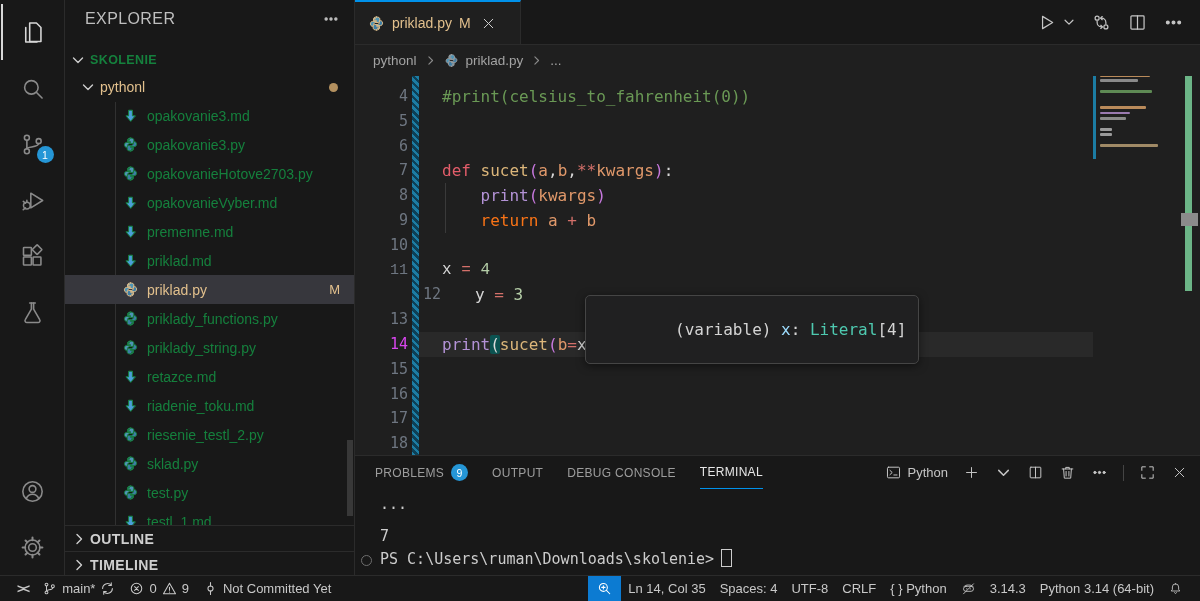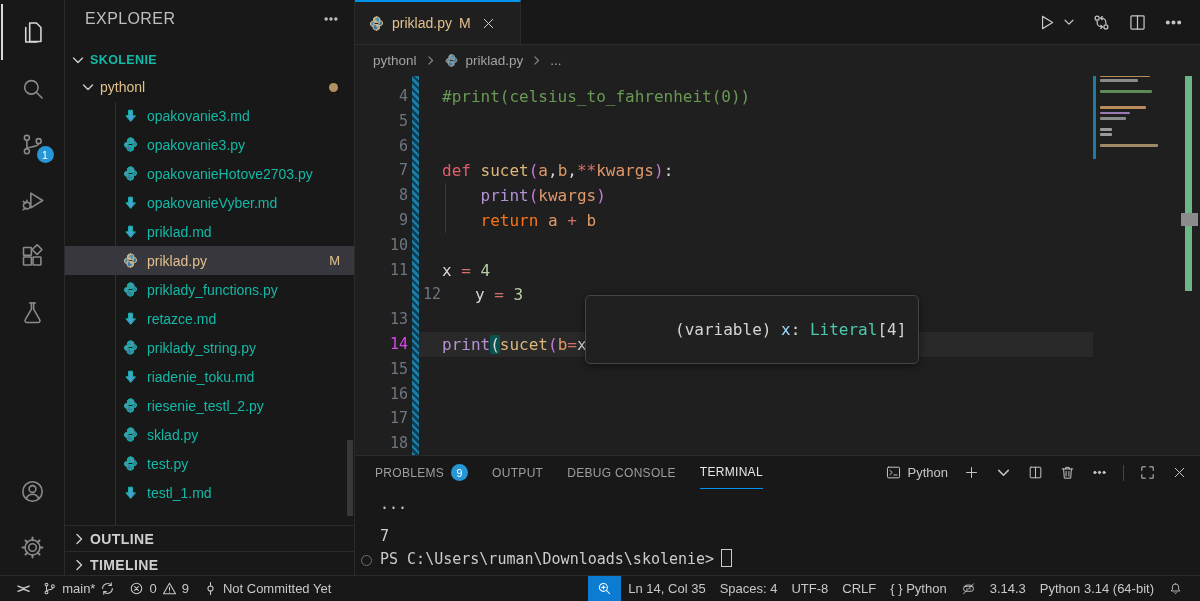--- a/index.html
+++ b/index.html
@@ -20,21 +20,21 @@
   .ab-spacer{flex:1;}
 
   
   .sidebar{width:290px;background:#181818;border-right:1px solid #2b2b2b;position:relative;
            display:flex;flex-direction:column;box-sizing:border-box;}
   .sb-header{height:38px;display:flex;align-items:center;padding:0 14px 0 20px;font-size:16px;
              color:#bfbfbf;letter-spacing:.4px;flex:none;}
   .sb-header .menu{margin-left:auto;color:#bdbdbd;cursor:pointer;}
   .tree{height:487px;overflow:hidden;position:relative;flex:none;}
   .tree-guide{position:absolute;left:50px;top:64px;width:1px;height:423px;background:#313131;}
-  .row{height:29px;display:flex;align-items:center;color:#14b8a6;cursor:pointer;font-size:14px;
+  .row{height:29px;display:flex;align-items:center;color:#15803d;cursor:pointer;font-size:14px;
        position:relative;box-sizing:border-box;}
   .row.ws{height:26px;margin-top:9px;padding-left:5px;font-weight:bold;font-size:12.5px;letter-spacing:.4px;}
   .row.folder{height:28px;padding-left:15px;color:#e2c08d;}
   .row.file{padding-left:57px;}
   .row.selected{background:#37373d;color:#e2c08d;}
   .row .chev{width:16px;height:16px;margin-right:4px;color:#cccccc;flex:none;}
   .row .ficon{width:17px;height:17px;margin-right:8px;flex:none;}
   .row .fbadge{margin-left:auto;padding-right:14px;color:#e2c08d;font-size:13px;}
   .row .fdot{margin-left:auto;margin-right:16px;width:9px;height:9px;border-radius:50%;background:#b3905f;}
   .section{height:25px;border-top:1px solid #2b2b2b;display:flex;align-items:center;font-weight:bold;
@@ -261,20 +261,28 @@
             </svg>
           </span>
           <span>opakovanieVyber.md</span>
         </div>
         <div class="row file">
           <span class="ficon">
             <svg viewBox="0 0 24 24" stroke="none">
               <path fill="#4a9fd8" d="M12 20l-6.5-7.5h3.8V4.5h5.4V12.5h3.8z"></path>
             </svg>
           </span>
+          <span>premenne.md</span>
+        </div>
+        <div class="row file">
+          <span class="ficon">
+            <svg viewBox="0 0 24 24" stroke="none">
+              <path fill="#4a9fd8" d="M12 20l-6.5-7.5h3.8V4.5h5.4V12.5h3.8z"></path>
+            </svg>
+          </span>
           <span>priklad.md</span>
         </div>
         <div class="row file selected">
           <span class="ficon">
             <svg viewBox="0 0 24 24" stroke="none">
               <path fill="#4e94b5" d="M11.9 2.8c-2.6 0-4.1 1.1-4.1 2.7v2.6h4.3v.9H6.3c-1.6 0-2.9 1.6-2.9 3.5 0 2 1.3 3.5 2.9 3.5h1.6v-2.4c0-1.7 1.5-3.1 3.2-3.1h3.4c1.2 0 2.2-1 2.2-2.3V5.5c0-1.6-1.6-2.7-4.8-2.7zM9.7 4.6a.8.8 0 110 1.6.8.8 0 010-1.6z"></path>
               <path fill="#3d7ea6" d="M12.1 21.2c2.6 0 4.1-1.1 4.1-2.7v-2.6h-4.3V15h5.8c1.6 0 2.9-1.6 2.9-3.5 0-2-1.3-3.5-2.9-3.5h-1.6v2.4c0 1.7-1.5 3.1-3.2 3.1h-3.4c-1.2 0-2.2 1-2.2 2.3v2.7c0 1.6 1.6 2.7 4.8 2.7zm2.2-1.8a.8.8 0 110-1.6.8.8 0 010 1.6z"></path>
             </svg>
           </span>
           <span>priklad.py</span>
@@ -285,33 +293,33 @@
             <svg viewBox="0 0 24 24" stroke="none">
               <path fill="#4e94b5" d="M11.9 2.8c-2.6 0-4.1 1.1-4.1 2.7v2.6h4.3v.9H6.3c-1.6 0-2.9 1.6-2.9 3.5 0 2 1.3 3.5 2.9 3.5h1.6v-2.4c0-1.7 1.5-3.1 3.2-3.1h3.4c1.2 0 2.2-1 2.2-2.3V5.5c0-1.6-1.6-2.7-4.8-2.7zM9.7 4.6a.8.8 0 110 1.6.8.8 0 010-1.6z"></path>
               <path fill="#3d7ea6" d="M12.1 21.2c2.6 0 4.1-1.1 4.1-2.7v-2.6h-4.3V15h5.8c1.6 0 2.9-1.6 2.9-3.5 0-2-1.3-3.5-2.9-3.5h-1.6v2.4c0 1.7-1.5 3.1-3.2 3.1h-3.4c-1.2 0-2.2 1-2.2 2.3v2.7c0 1.6 1.6 2.7 4.8 2.7zm2.2-1.8a.8.8 0 110-1.6.8.8 0 010 1.6z"></path>
             </svg>
           </span>
           <span>priklady_functions.py</span>
         </div>
         <div class="row file">
           <span class="ficon">
             <svg viewBox="0 0 24 24" stroke="none">
+              <path fill="#4e94b5" d="M11.9 2.8c-2.6 0-4.1 1.1-4.1 2.7v2.6h4.3v.9H6.3c-1.6 0-2.9 1.6-2.9 3.5 0 2 1.3 3.5 2.9 3.5h1.6v-2.4c0-1.7 1.5-3.1 3.2-3.1h3.4c1.2 0 2.2-1 2.2-2.3V5.5c0-1.6-1.6-2.7-4.8-2.7zM9.7 4.6a.8.8 0 110 1.6.8.8 0 010-1.6z"></path>
+              <path fill="#3d7ea6" d="M12.1 21.2c2.6 0 4.1-1.1 4.1-2.7v-2.6h-4.3V15h5.8c1.6 0 2.9-1.6 2.9-3.5 0-2-1.3-3.5-2.9-3.5h-1.6v2.4c0 1.7-1.5 3.1-3.2 3.1h-3.4c-1.2 0-2.2 1-2.2 2.3v2.7c0 1.6 1.6 2.7 4.8 2.7zm2.2-1.8a.8.8 0 110-1.6.8.8 0 010 1.6z"></path>
+            </svg>
+          </span>
+          <span>priklady_string.py</span>
+        </div>
+        <div class="row file">
+          <span class="ficon">
+            <svg viewBox="0 0 24 24" stroke="none">
               <path fill="#4a9fd8" d="M12 20l-6.5-7.5h3.8V4.5h5.4V12.5h3.8z"></path>
             </svg>
           </span>
           <span>retazce.md</span>
-        </div>
-        <div class="row file">
-          <span class="ficon">
-            <svg viewBox="0 0 24 24" stroke="none">
-              <path fill="#4e94b5" d="M11.9 2.8c-2.6 0-4.1 1.1-4.1 2.7v2.6h4.3v.9H6.3c-1.6 0-2.9 1.6-2.9 3.5 0 2 1.3 3.5 2.9 3.5h1.6v-2.4c0-1.7 1.5-3.1 3.2-3.1h3.4c1.2 0 2.2-1 2.2-2.3V5.5c0-1.6-1.6-2.7-4.8-2.7zM9.7 4.6a.8.8 0 110 1.6.8.8 0 010-1.6z"></path>
-              <path fill="#3d7ea6" d="M12.1 21.2c2.6 0 4.1-1.1 4.1-2.7v-2.6h-4.3V15h5.8c1.6 0 2.9-1.6 2.9-3.5 0-2-1.3-3.5-2.9-3.5h-1.6v2.4c0 1.7-1.5 3.1-3.2 3.1h-3.4c-1.2 0-2.2 1-2.2 2.3v2.7c0 1.6 1.6 2.7 4.8 2.7zm2.2-1.8a.8.8 0 110-1.6.8.8 0 010 1.6z"></path>
-            </svg>
-          </span>
-          <span>priklady_string.py</span>
         </div>
         <div class="row file">
           <span class="ficon">
             <svg viewBox="0 0 24 24" stroke="none">
               <path fill="#4a9fd8" d="M12 20l-6.5-7.5h3.8V4.5h5.4V12.5h3.8z"></path>
             </svg>
           </span>
           <span>riadenie_toku.md</span>
         </div>
         <div class="row file">
@@ -464,21 +472,21 @@
     <div class="cl" style="top: -17px;"><span class="ln">3</span><span class="ctext"></span></div>
         <div class="cl" style="top: 8px;"><span class="ln">4</span><span class="ctext"><span class="tk-cm">#print(celsius_to_fahrenheit(0))</span></span></div>
         <div class="cl" style="top: 33px;"><span class="ln">5</span><span class="ctext"></span></div>
         <div class="cl" style="top: 58px;"><span class="ln">6</span><span class="ctext"></span></div>
         <div class="cl" style="top: 82px;"><span class="ln">7</span><span class="ctext"><span class="tk-kwd">def</span><span class="tk-tx"> </span><span class="tk-fn">sucet</span><span class="tk-br">(</span><span class="tk-pa">a</span><span class="tk-tx">,</span><span class="tk-pa">b</span><span class="tk-tx">,</span><span class="tk-op">**</span><span class="tk-pa">kwargs</span><span class="tk-br">)</span><span class="tk-tx">:</span></span></div>
         <div class="iguide" style="top: 107px; height: 25px;"></div>
         <div class="cl" style="top: 107px;"><span class="ln">8</span><span class="ctext"><span class="tk-tx">    </span><span class="tk-pr">print</span><span class="tk-br">(</span><span class="tk-pa">kwargs</span><span class="tk-br">)</span></span></div>
         <div class="iguide" style="top: 132px; height: 25px;"></div>
         <div class="cl" style="top: 132px;"><span class="ln">9</span><span class="ctext"><span class="tk-tx">    </span><span class="tk-kw">return</span><span class="tk-tx"> </span><span class="tk-pa">a</span><span class="tk-tx"> </span><span class="tk-op">+</span><span class="tk-tx"> </span><span class="tk-pa">b</span></span></div>
         <div class="cl" style="top: 157px;"><span class="ln">10</span><span class="ctext"></span></div>
-        <div class="cl" style="top: 182px;"><span class="ln">11</span><span class="ctext"><span class="tk-tx">x </span><span class="tk-op">=</span><span class="tk-tx"> </span><span class="tk-nu">4</span></span></div>
+        <div class="cl" style="top: 182px; font-family: Liberation Mono, monospace;"><span class="ln">11</span><span class="ctext"><span class="tk-tx">x </span><span class="tk-op">=</span><span class="tk-tx"> </span><span class="tk-nu">4</span></span></div>
         <div class="cl" style="top: 206px; margin-left: 33px;"><span class="ln">12</span><span class="ctext"><span class="tk-tx">y </span><span class="tk-op">=</span><span class="tk-tx"> </span><span class="tk-nu">3</span></span></div>
         <div class="cl" style="top: 231px;"><span class="ln">13</span><span class="ctext"></span></div>
         <div class="curband" style="top: 256px;"></div>
         <div class="cl current" style="top: 256px;"><span class="ln">14</span><span class="ctext"><span class="tk-pr">print</span><span class="tk-brm">(</span><span class="tk-fn">sucet</span><span class="tk-br">(</span><span class="tk-pa">b</span><span class="tk-op">=</span><span class="tk-tx">x</span><span class="tk-tx">,</span><span class="tk-pa">a</span><span class="tk-op">=</span><span class="tk-tx">y</span><span class="tk-tx">,</span><span class="tk-pa">c</span><span class="tk-op">=</span><span class="tk-nu">5</span><span class="tk-tx">,</span><span class="tk-pa">d</span><span class="tk-op">=</span><span class="tk-nu">10</span><span class="tk-tx">,</span><span class="tk-pa">e</span><span class="tk-op">=</span><span class="tk-nu">9</span><span class="tk-br">)</span><span class="tk-brm">)</span><span class="cursor"></span></span></div>
         <div class="cl" style="top: 281px;"><span class="ln">15</span><span class="ctext"></span></div>
         <div class="cl" style="top: 306px;"><span class="ln">16</span><span class="ctext"></span></div>
         <div class="cl" style="top: 330px;"><span class="ln">17</span><span class="ctext"></span></div>
         <div class="cl" style="top: 355px;"><span class="ln">18</span><span class="ctext"></span></div>
       </div>
 

